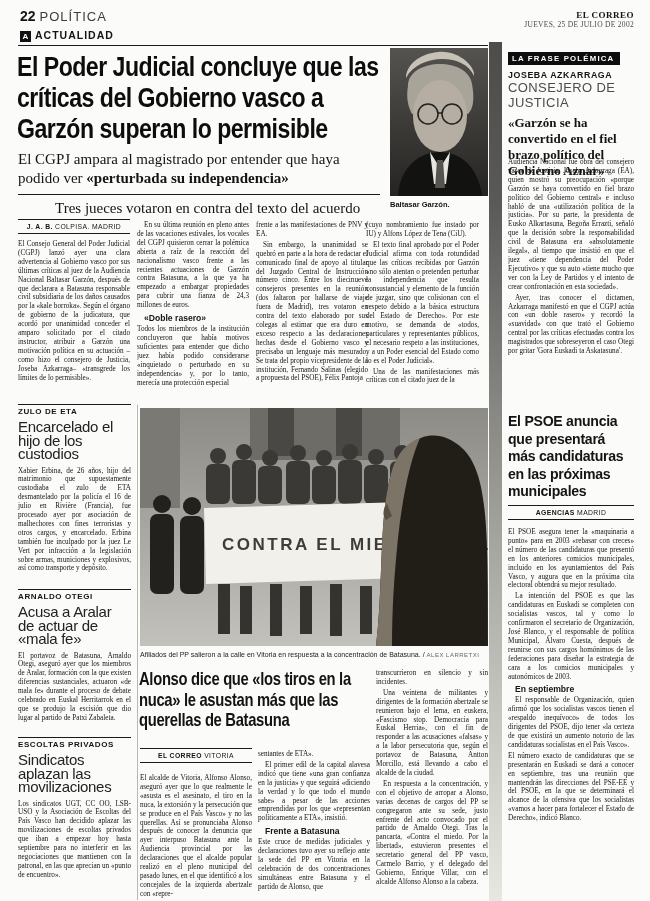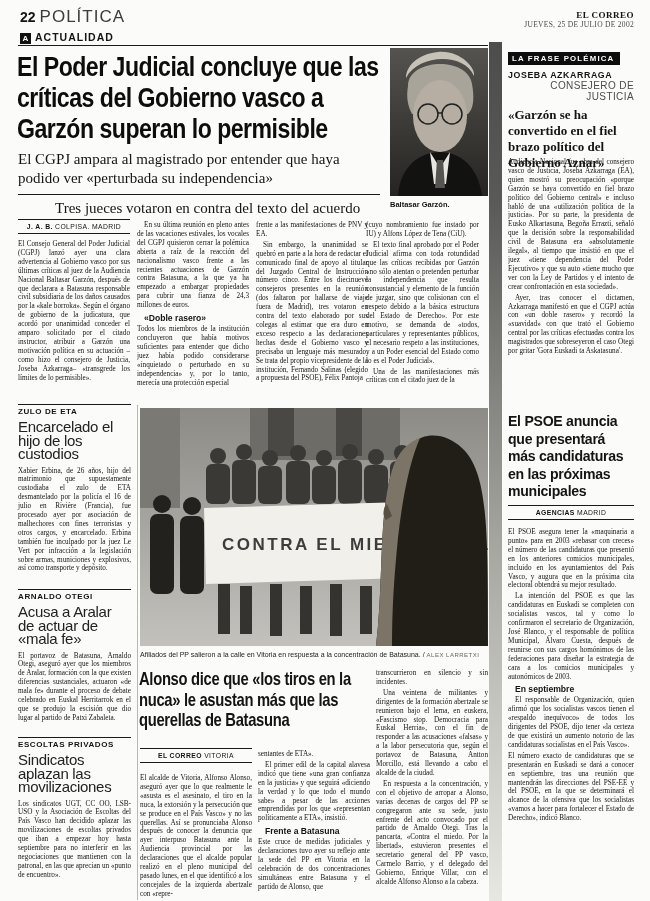--- a/index.html
+++ b/index.html
@@ -4,53 +4,53 @@
 <style>
   html,body{margin:0;padding:0;background:#d8d8d4;}
   .page{position:relative;width:650px;height:901px;margin:0 auto;background:#fbfbf9;
         font-family:"Liberation Serif",serif;color:#141414;overflow:hidden;}
   .abs{position:absolute;}
   .sans{font-family:"Liberation Sans",sans-serif;}
   .rule{border-top:1px solid #1a1a1a;height:0;}
   .rule-gray{border-top:1px solid #8a8a86;height:0;}
   
   .pgnum{font-size:14px;font-weight:bold;}
-  .section{font-size:17px;color:#3c3c3a;letter-spacing:1px;text-align:right;}
+  .section{font-size:13px;color:#3c3c3a;letter-spacing:1px;text-align:right;}
   .edbox{display:inline-block;width:11px;height:11px;background:#111;color:#fff;
          font-size:8px;font-weight:bold;text-align:center;line-height:11px;}
   .subsection{font-size:10.5px;font-weight:bold;letter-spacing:1px;}
   .brand{font-size:9px;font-weight:bold;letter-spacing:.5px;text-align:right;}
   .date{font-size:7.5px;color:#4a4a48;text-align:right;letter-spacing:.3px;}
   
   .h1{font-family:"Liberation Sans",sans-serif;font-weight:bold;font-size:27.5px;
       line-height:31px;letter-spacing:-.6px;transform:scaleX(.84);transform-origin:0 0;
       width:445px;color:#0d0d0d;}
   .deck{font-size:15px;line-height:19px;}
-  .deck b{font-weight:normal;}
+  .deck b{font-weight:bold;}
   .byline{font-family:"Liberation Sans",sans-serif;font-size:6.8px;letter-spacing:.4px;
           text-align:center;padding:3px 0;}
   .byline b{font-weight:bold;}
   .bp{font-size:7.2px;line-height:8.9px;text-align:justify;margin:0 0 2px 0;}
   .ind{text-indent:7px;}
   .col{overflow:hidden;}
   .sh{font-family:"Liberation Sans",sans-serif;font-weight:bold;font-size:8.6px;
       margin:3px 0 2px 7px;}
   .kicker{font-family:"Liberation Sans",sans-serif;font-weight:bold;font-size:8px;
           letter-spacing:.6px;padding-top:2px;}
   .brief-title{font-family:"Liberation Sans",sans-serif;font-size:15px;line-height:13.5px;
           letter-spacing:-.3px;color:#222;}
   .caption{font-family:"Liberation Sans",sans-serif;font-size:7px;color:#222;}
   .caption .credit{color:#666;font-size:6px;letter-spacing:.5px;}
   .pcap{font-family:"Liberation Sans",sans-serif;font-weight:bold;font-size:7.5px;}
   
   .fraselabel{display:inline-block;background:#0d0d0d;color:#fff;
       font-family:"Liberation Sans",sans-serif;font-weight:bold;font-size:7.8px;
       letter-spacing:1.2px;padding:2px 6px 2px 4px;}
   .frasename{font-family:"Liberation Sans",sans-serif;font-weight:bold;font-size:8.8px;letter-spacing:.6px;}
-  .fraserole{font-family:"Liberation Sans",sans-serif;font-size:10px;color:#4c4c4a;letter-spacing:.4px;text-align:right;}
+  .fraserole{font-family:"Liberation Sans",sans-serif;font-size:13px;color:#4c4c4a;letter-spacing:.4px;}
   .quote{font-size:13px;line-height:16px;font-weight:bold;}
   .h2{font-family:"Liberation Sans",sans-serif;font-weight:bold;font-size:18.5px;line-height:20.5px;
       letter-spacing:-.4px;transform:scaleX(.8);transform-origin:0 0;width:300px;}
   .h3{font-family:"Liberation Sans",sans-serif;font-weight:bold;font-size:15px;line-height:17.5px;
       letter-spacing:-.3px;transform:scaleX(.94);transform-origin:0 0;width:134px;}
   .fold{background:linear-gradient(180deg,#2e2e2c 0%,#3c3c3a 18%,#6c6c68 40%,
         #96968f 58%,#bdbdb7 78%,#e4e4de 100%);opacity:.85;}
 </style>
 </head>
 <body>

